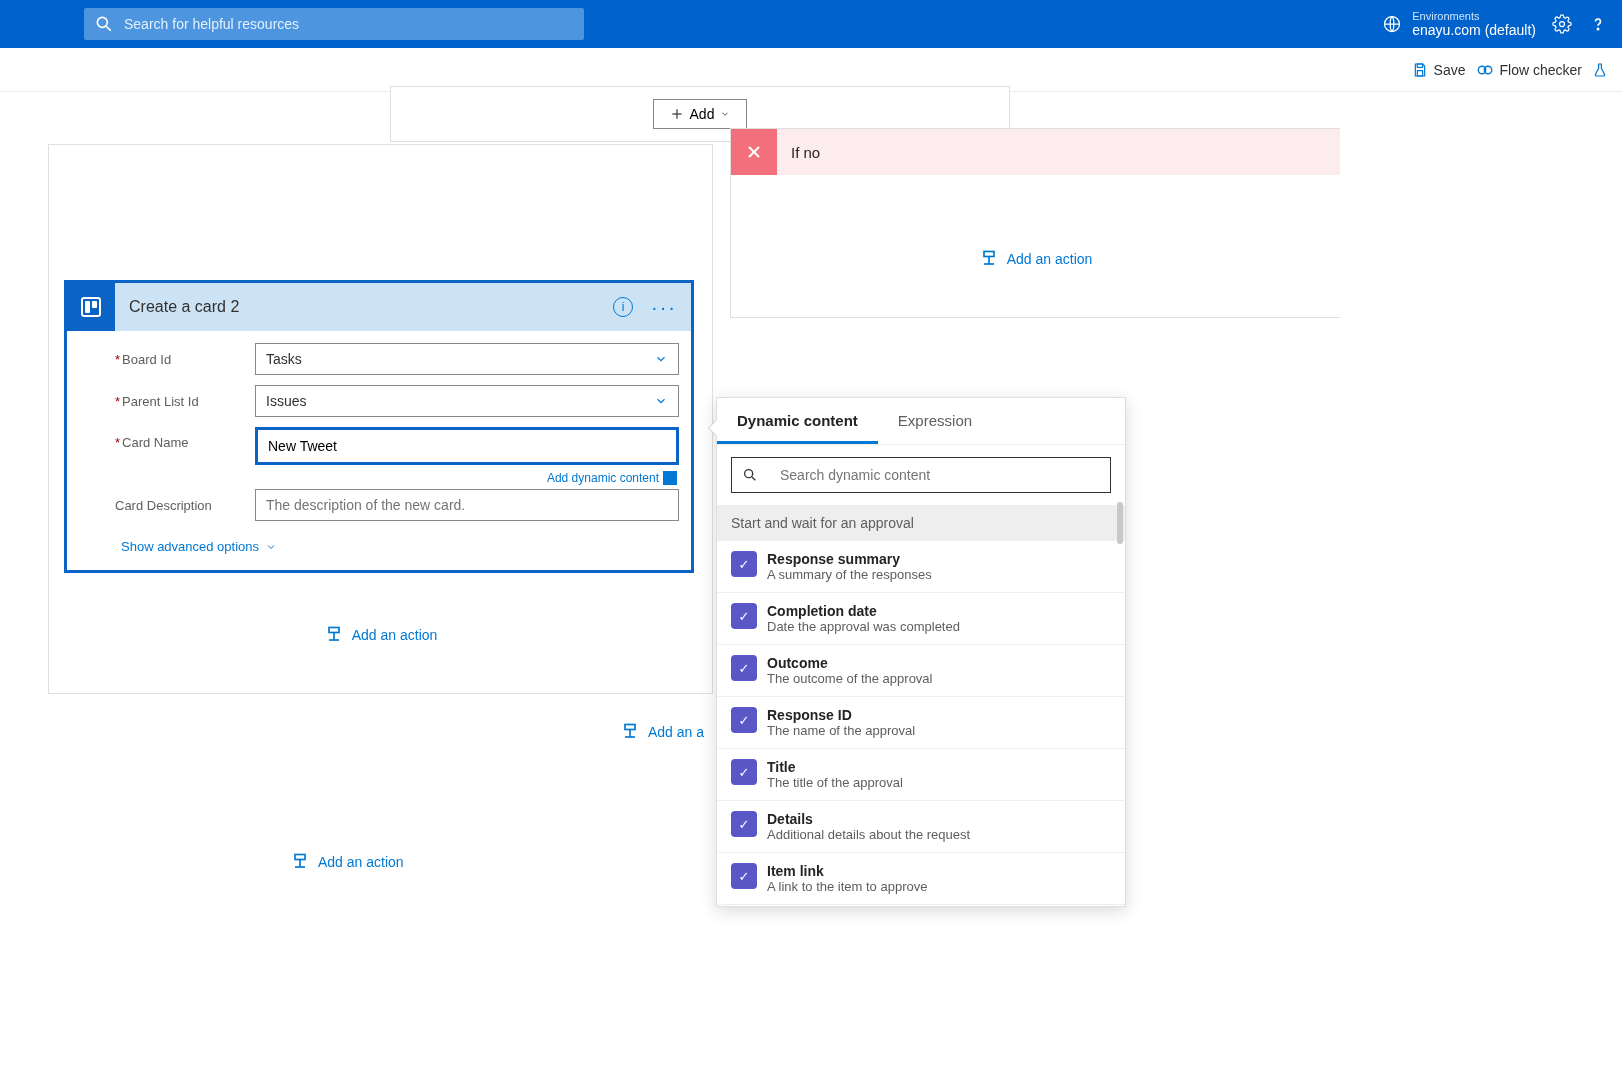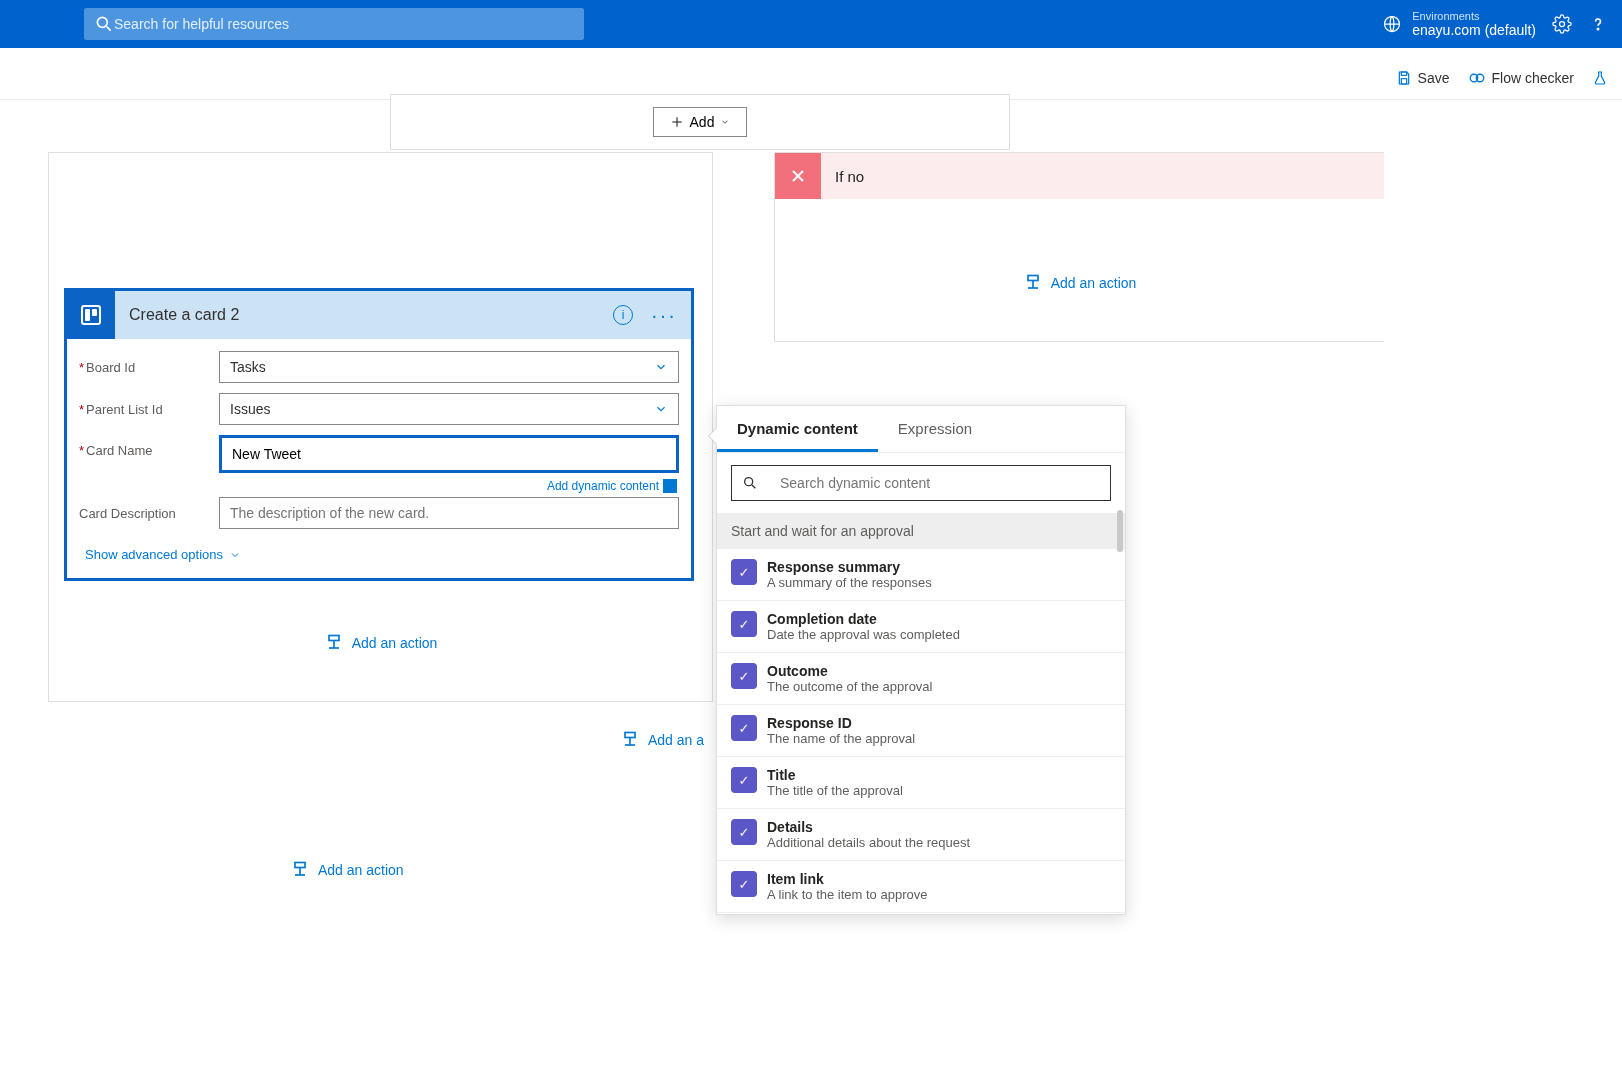--- a/index.html
+++ b/index.html
@@ -1,62 +1,62 @@
 <!DOCTYPE html>
 <html><head>
 <meta charset="utf-8">
 <style>
   * { box-sizing: border-box; margin: 0; padding: 0; font-family: "Segoe UI", Arial, sans-serif; }
   body { background: #fff; font-size: 14px; color: #323130; overflow: hidden; }
   
   
   .topbar { background: #0062cc; height: 48px; display: flex; align-items: center; padding: 0 14px; gap: 16px; }
-  .search-container { margin-left: 70px; width: 500px; height: 32px; background: #4d95de; border-radius: 2px; display: flex; align-items: center; padding: 0 10px; color: #fff; }
+  .search-container { margin-left: 70px; width: 500px; height: 32px; background: #4d95de; border-radius: 2px; display: flex; align-items: center; padding: 0 10px; gap: 10px; color: #fff; }
   .search-container input { flex: 1; background: transparent; border: none; outline: none; color: #fff; font-size: 14px; }
   .search-container input::placeholder { color: #e2efff; }
   .topbar-spacer { flex: 1; }
   .env-block { display: flex; align-items: center; gap: 10px; color: #fff; }
   .env-text { line-height: 1.15; }
   .env-label { font-size: 11px; color: #cfe3ff; }
   .env-name { font-size: 14px; }
   .topbar-icon { width: 20px; height: 20px; color: #fff; display:flex; align-items:center; justify-content:center; cursor:pointer; }
   
   
-  .cmdbar { height: 44px; border-bottom: 1px solid #edebe9; display: flex; align-items: center; justify-content: flex-end; padding: 0 14px; gap: 18px; margin-top: 8px; }
+  .cmdbar { height: 44px; border-bottom: 1px solid #edebe9; display: flex; align-items: center; justify-content: flex-end; padding: 0 14px; gap: 10px; }
   .cmd-item { display: flex; align-items: center; gap: 6px; color: #323130; cursor:pointer; font-size:14px; }
   .cmd-icon-blue { color:#0078d4; }
   
   
   .canvas { position: relative; padding: 0 27px; height: calc(100vh - 92px); }
   .cond-header { position:absolute; left:390px; top:-6px; width:620px; border:1px solid #e1dfdd; background:#fff; padding:12px; display:flex; justify-content:center; }
   .add-btn { border:1px solid #8a8886; background:#fff; padding:6px 16px; display:flex; align-items:center; gap:6px; font-size:14px; cursor:pointer; }
   .chev-sm { width:10px; height:10px; }
   
   
   .branch { position:absolute; border:1px solid #e1dfdd; background:#fff; }
   .branch-yes { left:48px; top:52px; width:665px; height:550px; }
-  .branch-no  { left:730px; top:52px; width:610px; height:190px; border-right:none;margin-left:44px;}
+  .branch-no  { left:730px; top:36px; width:610px; height:190px; border-right:none;}
   .branch-head { height:46px; display:flex; align-items:center; }
   .branch-icon { width:46px; height:46px; display:flex; align-items:center; justify-content:center; color:#fff; }
   .bi-yes { background:#7bb63f; }
   .bi-no  { background:#f1707b; }
   .branch-title { padding-left:14px; font-size:15px; color:#252423; flex:1; }
   .branch-head-yes { background:#edf5e6; }
   .branch-head-no  { background:#fdecee; }
   
   
   .action-card { position:absolute; left:15px; top:135px; width:630px; border:3px solid #0b63c6; background:#fff; }
   .ac-head { height:48px; background:#cbe3f5; display:flex; align-items:center; }
   .ac-logo { width:48px; height:48px; background:#0b63c6; display:flex; align-items:center; justify-content:center; }
   .ac-title { margin-left:14px; font-size:16px; color:#323130; flex:1; }
   .ac-hicons { display:flex; align-items:center; gap:18px; padding-right:14px; }
   .info-circ { width:20px;height:20px;border:1.5px solid #0078d4;border-radius:50%;display:flex;align-items:center;justify-content:center;color:#0078d4;font-size:12px;}
   .dots { color:#0078d4; font-size:20px; letter-spacing:2px; line-height:0; cursor:pointer;}
   
-  .ac-body { padding:12px 12px 16px 12px; }
+  .ac-body { padding:12px 12px 16px 12px;margin-left:36px; }
   .field-row { display:flex; align-items:center; margin-bottom:10px; }
   .field-label { width:140px; font-size:13px; color:#605e5c; }
   .req::before { content:"*"; color:#a80000; margin-right:2px; }
   .txt-input { flex:1; height:32px; border:1px solid #8a8886; padding:0 10px; display:flex; align-items:center; justify-content:space-between; background:#fff; }
   .txt-input .val { color:#323130; }
   .txt-input .ph  { color:#767573; }
   .sel-chev { color:#0078d4; width:14px; height:14px; }
   .card-name-wrap { flex:1; position:relative; }
   .card-name-input { width:100%; height:38px; border:3px solid #0b63c6; padding:0 10px; font-size:14px; outline:none; background:#fff; }
   .dyn-link { position:absolute; right:2px; bottom:-20px; font-size:12px; color:#0078d4; display:flex; align-items:center; gap:4px; cursor:pointer;}

